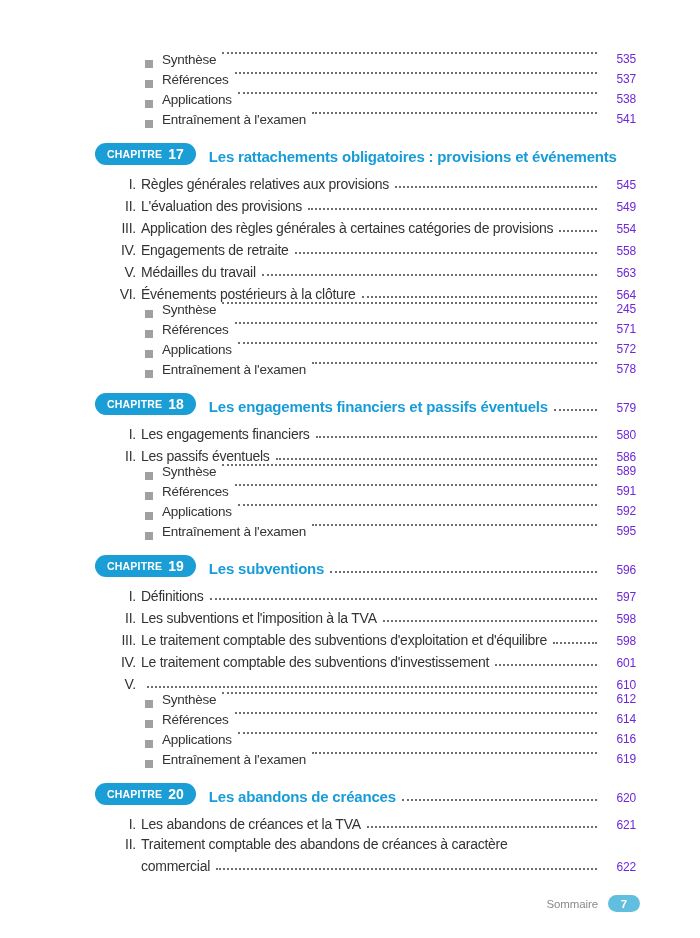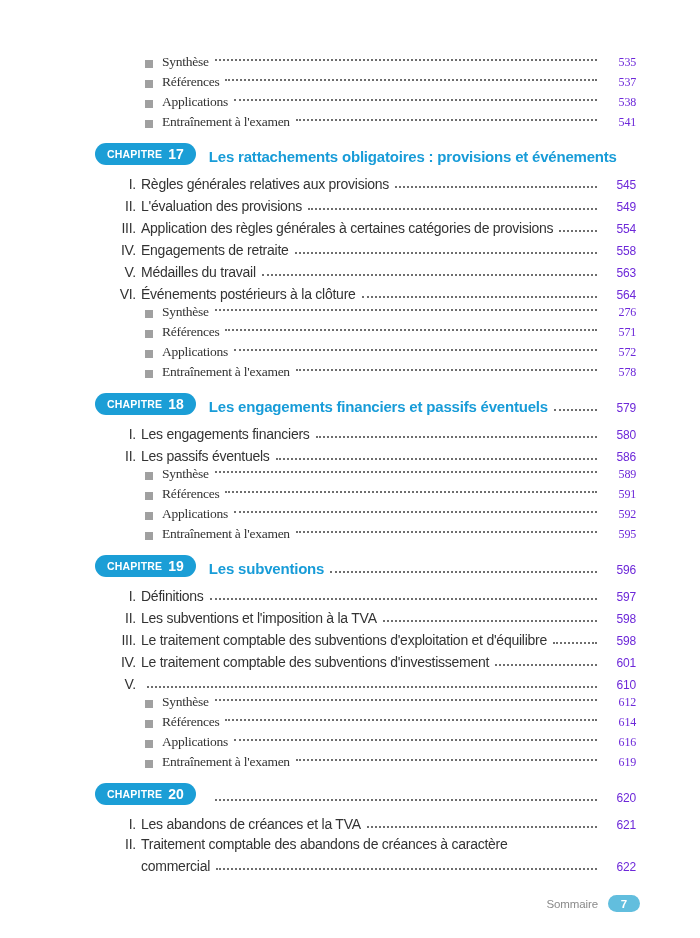--- a/index.html
+++ b/index.html
@@ -27,21 +27,21 @@
   .page-num{flex:0 0 34px;text-align:right;font-size:12px;color:#6d28d9;font-weight:normal;letter-spacing:-0.2px;}
 
   
   .item-row{display:flex;align-items:flex-end;height:22px;font-size:14px;letter-spacing:-0.25px;color:var(--text);}
   .item-num{flex:0 0 46px;text-align:right;padding-right:5px;box-sizing:border-box;}
   .item-label{white-space:nowrap;}
   .item-row.cont .item-num{visibility:hidden;}
   .item-row.wrapfirst{height:20px;}
 
   
-  .sub-row{display:flex;align-items:center;height:20px;margin-left:50px;font-size:13.5px;letter-spacing:-0.25px;color:var(--text);font-family:Liberation Serif, serif;}
+  .sub-row{display:flex;align-items:flex-start;height:20px;margin-left:50px;font-size:13.5px;letter-spacing:-0.25px;color:var(--text);}
   .sq{flex:0 0 8px;width:8px;height:8px;background:var(--bullet);margin:0 9px 4px 0;align-self:flex-end;}
   .sub-label{white-space:nowrap;}
 
   
   .chapter-row{display:flex;align-items:center;margin-top:11px;margin-bottom:5px;}
   .badge{flex:0 0 auto;background:var(--blue);color:#fff;border-radius:12px;height:22px;padding:0 12px;
          display:flex;align-items:center;gap:6px;margin-top:0px;}
   .badge-word{font-size:10.5px;font-weight:bold;letter-spacing:0.2px;}
   .badge-num{font-size:14px;font-weight:bold;}
   .chapter-main{flex:1 1 auto;margin-left:13px;min-width:0;}
@@ -127,21 +127,21 @@
       <div class="item-row">
         <span class="item-num">VI.</span>
         <span class="item-label">Événements postérieurs à la clôture</span>
         <span class="leader"></span>
         <span class="page-num">564</span>
       </div>
       <div class="sub-row">
         <span class="sq"></span>
         <span class="sub-label">Synthèse</span>
         <span class="leader"></span>
-        <span class="page-num">276</span>
+        <span class="page-num">245</span>
       </div>
       <div class="sub-row">
         <span class="sq"></span>
         <span class="sub-label">Références</span>
         <span class="leader"></span>
         <span class="page-num">571</span>
       </div>
       <div class="sub-row">
         <span class="sq"></span>
         <span class="sub-label">Applications</span>
@@ -269,20 +269,21 @@
         <span class="leader"></span>
         <span class="page-num">619</span>
       </div>
       <div class="chapter-row">
         <span class="badge">
           <span class="badge-word">CHAPITRE</span>
           <span class="badge-num">20</span>
         </span>
         <div class="chapter-main">
           <div class="chapter-line">
+            <span class="chapter-label">Les abandons de créances</span>
             <span class="leader"></span>
             <span class="page-num">620</span>
           </div>
         </div>
       </div>
       <div class="item-row">
         <span class="item-num">I.</span>
         <span class="item-label">Les abandons de créances et la TVA</span>
         <span class="leader"></span>
         <span class="page-num">621</span>

